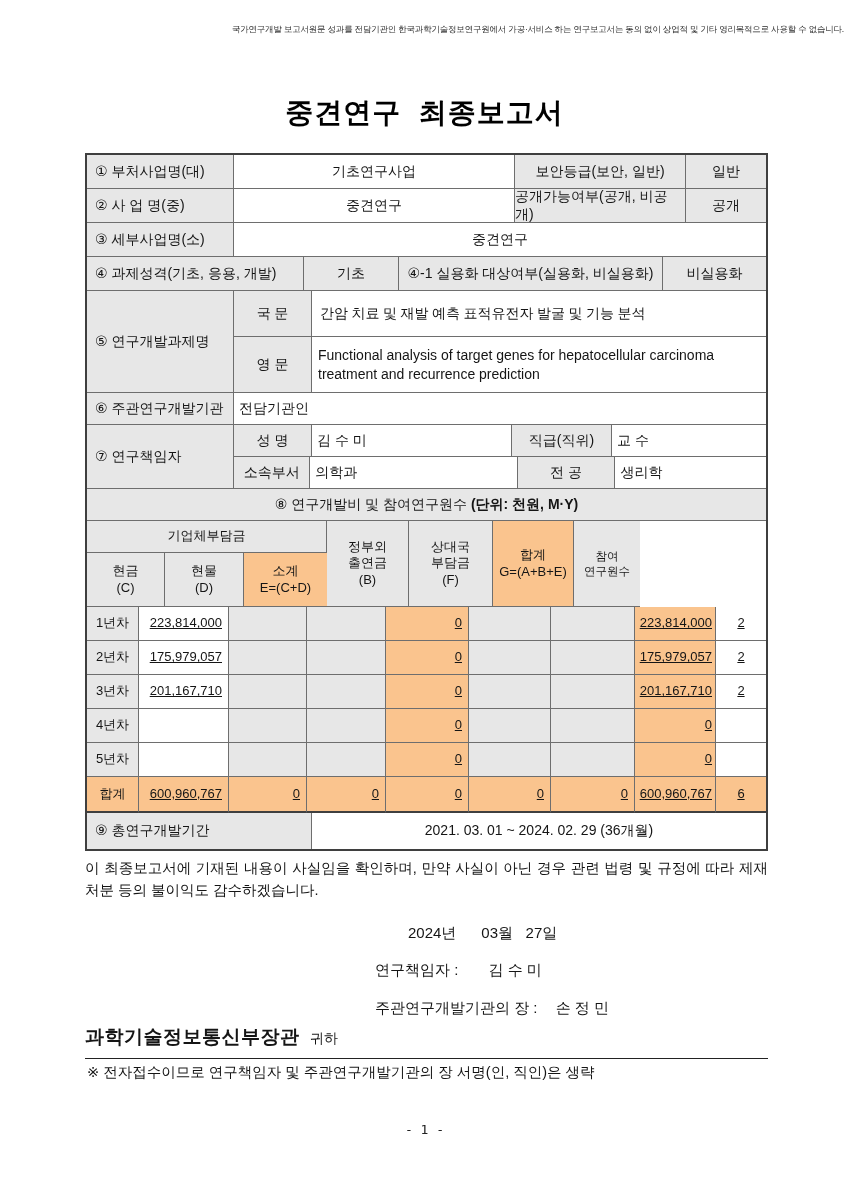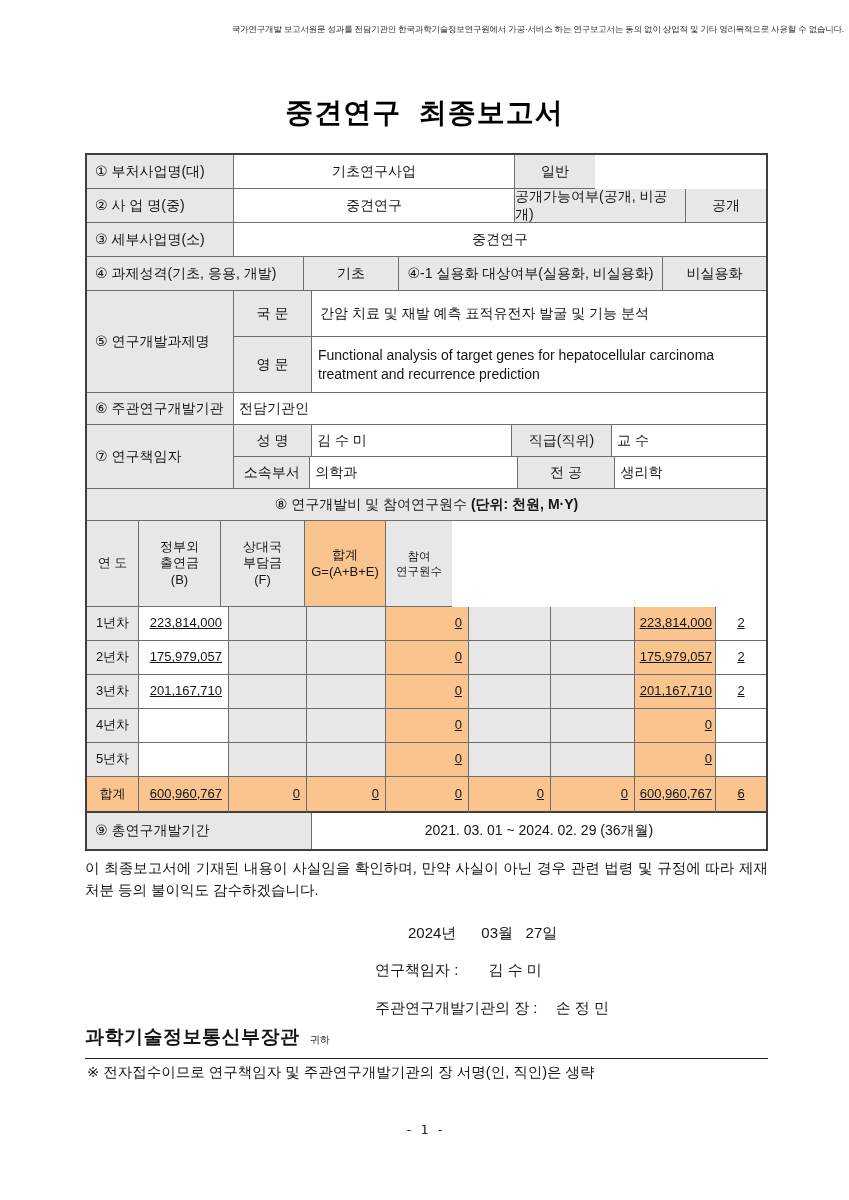--- a/index.html
+++ b/index.html
@@ -21,52 +21,53 @@
   .lt4{justify-content:flex-start;padding-left:5px;}
   .rt{justify-content:flex-end;padding-right:6px;}
   .pre{white-space:pre-line;text-align:center;}
   .stack{display:flex;flex-direction:column;}
   .num{font-size:13px;text-decoration:underline;}
   .bsz{font-size:13px;}
   .small{font-size:11.5px;}
   .thick .c{border-bottom:2px solid #3f3f3f;}
   .eng{font-size:14px;line-height:1.35;padding:4px 6px;text-align:left;justify-content:flex-start;align-items:center;}
   
-  .h34{height:34px;} .h46{height:46px;} .h56{height:56px;} .h32{height:32px;}
+  .h34{height:34px;} .h46{height:46px;font-family:Liberation Serif, serif;} .h56{height:56px;} .h32{height:32px;}
   .h54{height:54px;} .h86{height:86px;} .h102{height:102px;} .h64{height:64px;} .h36{height:36px;}
   
   .declaration{position:absolute;left:85px;top:857px;width:683px;font-size:14.5px;line-height:22px;
                text-align:justify;word-break:keep-all;}
   .sig-date{position:absolute;left:408px;top:924px;font-size:15px;white-space:pre;}
   .sig-line{position:absolute;left:375px;font-size:15px;display:flex;white-space:pre;}
   .sig-pi{top:961px;}
   .sig-org{top:999px;}
   .sig-gap{display:inline-block;width:26px;}
   .addressee{position:absolute;left:85px;top:1024px;width:683px;border-bottom:1.5px solid #222;
              padding-bottom:8px;}
   .addressee .big{font-size:19px;font-weight:bold;letter-spacing:0.5px;}
-  .addressee .suffix{font-size:10px;margin-left:6px;font-family:Liberation Mono, monospace;}
+  .addressee .suffix{font-size:14px;margin-left:6px;font-family:Liberation Mono, monospace;}
   .note{position:absolute;left:87px;top:1063px;width:683px;font-size:14.5px;word-break:keep-all;}
   .pagenum{position:absolute;left:0;top:1122px;width:849px;text-align:center;
            font-size:13px;font-family:"DejaVu Sans Mono","Liberation Mono",monospace;color:#222;}
 </style>
 </head>
 <body>
 
 <div class="page">
 
   <div class="disclaimer">국가연구개발 보고서원문 성과를 전담기관인 한국과학기술정보연구원에서 가공·서비스 하는 연구보고서는 동의 없이 상업적 및 기타 영리목적으로 사용할 수 없습니다.</div>
 
   <div class="title">중견연구  최종보고서</div>
 
   <div class="form">
 
     <div class="row">
       <div class="c h34 gray lt" style="width:147px">① 부처사업명(대)</div>
       <div class="c h34" style="width:281px">기초연구사업</div>
+      <div class="c h34 gray" style="width:171px">보안등급(보안, 일반)</div>
       <div class="c h34 gray last" style="width:80px">일반</div>
     </div>
 
     <div class="row">
       <div class="c h34 gray lt" style="width:147px">② 사  업  명(중)</div>
       <div class="c h34" style="width:281px">중견연구</div>
       <div class="c h34 gray" style="width:171px">공개가능여부(공개, 비공개)</div>
       <div class="c h34 gray last" style="width:80px">공개</div>
     </div>
 
@@ -120,21 +121,31 @@
     </div>
 
     <div class="row">
       <div class="c h32 gray last" style="width:679px">
         <span style="white-space:pre">⑧ 연구개발비 및 참여연구원수 </span>
           <span style="font-weight:bold">(단위: 천원, M·Y)</span>
       </div>
     </div>
 
     <div class="row">
-      <div class="c h86 gray bsz" style="width:52px">연 도</div>
+      <div class="stack" style="width:240px">
+        <div class="c h32 gray bsz" style="width:240px">기업체부담금</div>
+        <div class="row">
+          <div class="c h54 gray pre bsz" style="width:78px">현금
+(C)</div>
+          <div class="c h54 gray pre bsz" style="width:79px">현물
+(D)</div>
+          <div class="c h54 org pre bsz" style="width:83px;border-right:none">소계
+E=(C+D)</div>
+        </div>
+      </div>
       <div class="c h86 gray pre bsz" style="width:82px">정부외
 출연금
 (B)</div>
       <div class="c h86 gray pre bsz" style="width:84px">상대국
 부담금
 (F)</div>
       <div class="c h86 org pre bsz" style="width:81px">합계
 G=(A+B+E)</div>
       <div class="c h86 gray pre small last" style="width:66px">참여
 연구원수</div>

